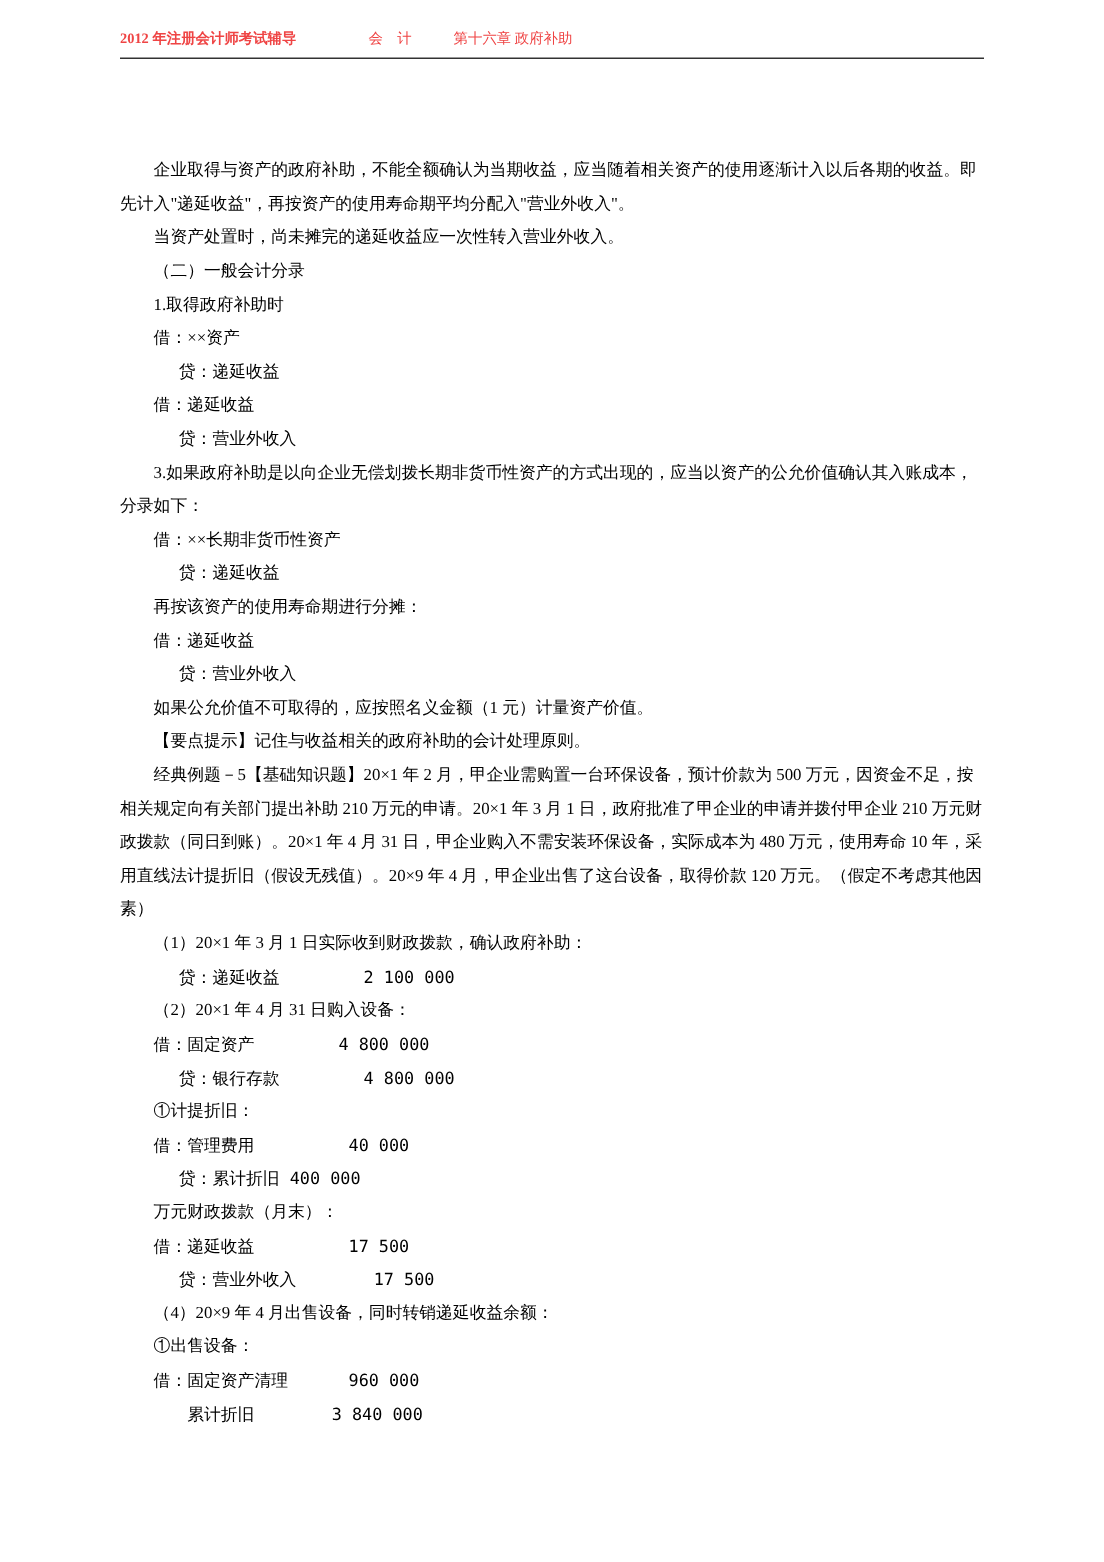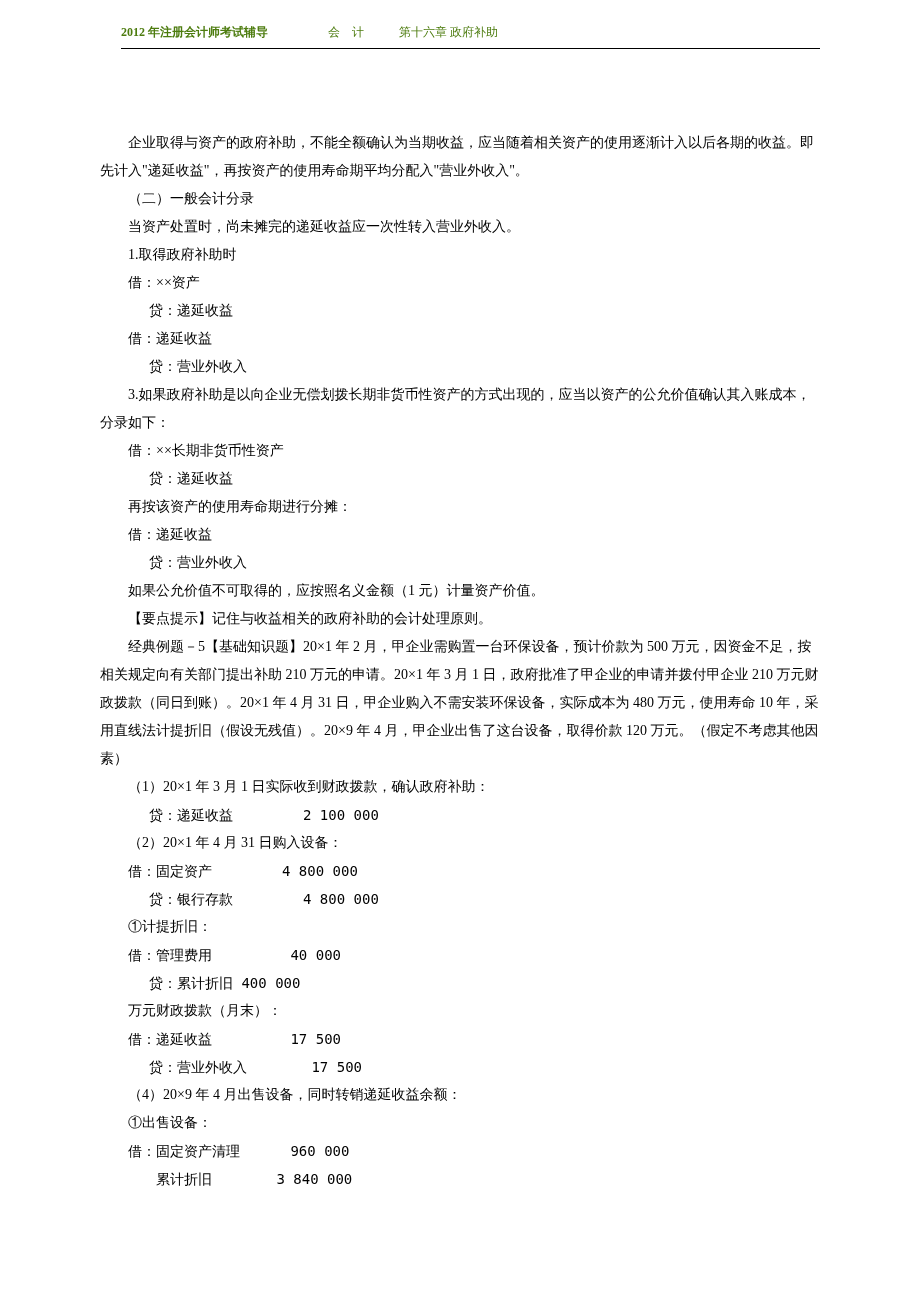--- a/index.html
+++ b/index.html
@@ -11,26 +11,25 @@
       padding: 0;
       background: #fff;
       width: 920px;
     }
     .page {
       padding: 20px 100px 40px 100px;
       box-sizing: border-box;
     }
     .header {
       font-size: 12px;
-      color: #4d7c0f;
+      color: #ef4444;
       padding-bottom: 4px;
       border-bottom: 1px solid #000;
       margin-bottom: 80px;
       letter-spacing: 0px;
-      margin-left: 21px;
     }
     .header .spacer1 {
       display: inline-block;
       width: 60px;
     }
     .header .spacer2 {
       display: inline-block;
       width: 35px;
     }
     .content p {
@@ -61,22 +60,22 @@
 </head>
 <body>
 
 <div class="page">
   <div class="header">
     <b>2012 年注册会计师考试辅导</b><span class="spacer1"></span><span>会　计</span><span class="spacer2"></span><span>第十六章 政府补助</span>
   </div>
 
   <div class="content">
     <p>企业取得与资产的政府补助，不能全额确认为当期收益，应当随着相关资产的使用逐渐计入以后各期的收益。即先计入"递延收益"，再按资产的使用寿命期平均分配入"营业外收入"。</p>
+    <p>当资产处置时，尚未摊完的递延收益应一次性转入营业外收入。</p>
     <p>（二）一般会计分录</p>
-    <p>当资产处置时，尚未摊完的递延收益应一次性转入营业外收入。</p>
     <p>1.取得政府补助时</p>
     <p>借：××资产</p>
     <p class="indent3">贷：递延收益</p>
     <p>借：递延收益</p>
     <p class="indent3">贷：营业外收入</p>
     <p>3.如果政府补助是以向企业无偿划拨长期非货币性资产的方式出现的，应当以资产的公允价值确认其入账成本，分录如下：</p>
     <p>借：××长期非货币性资产</p>
     <p class="indent3">贷：递延收益</p>
     <p>再按该资产的使用寿命期进行分摊：</p>
     <p>借：递延收益</p>

